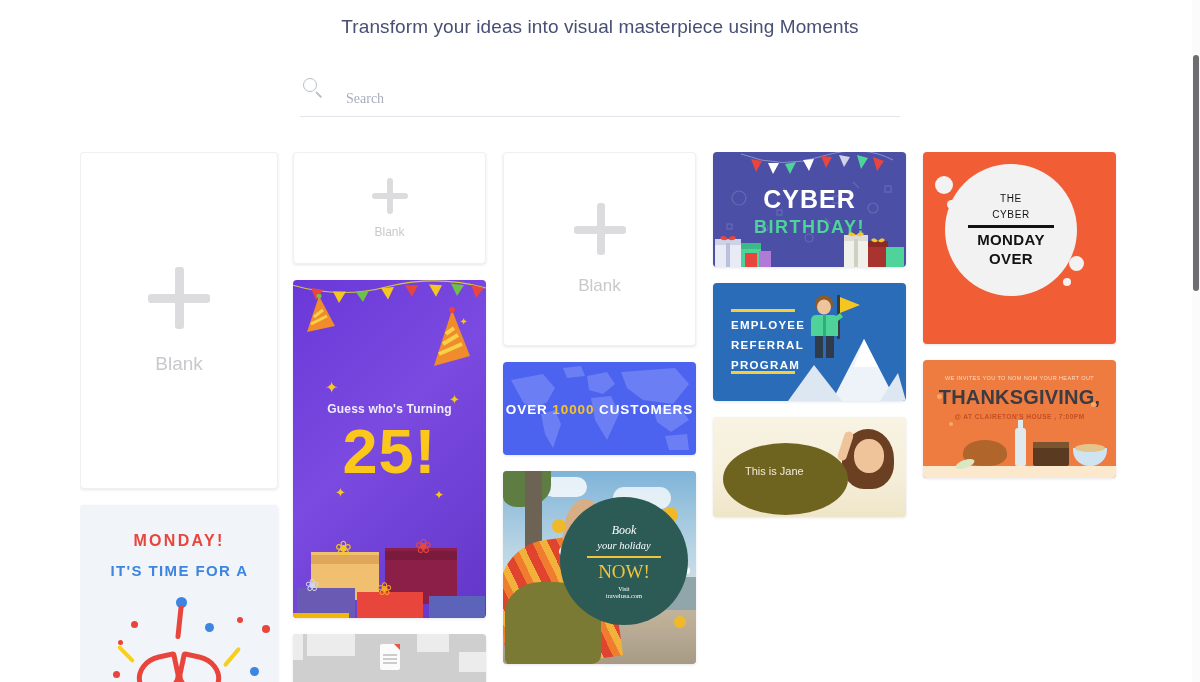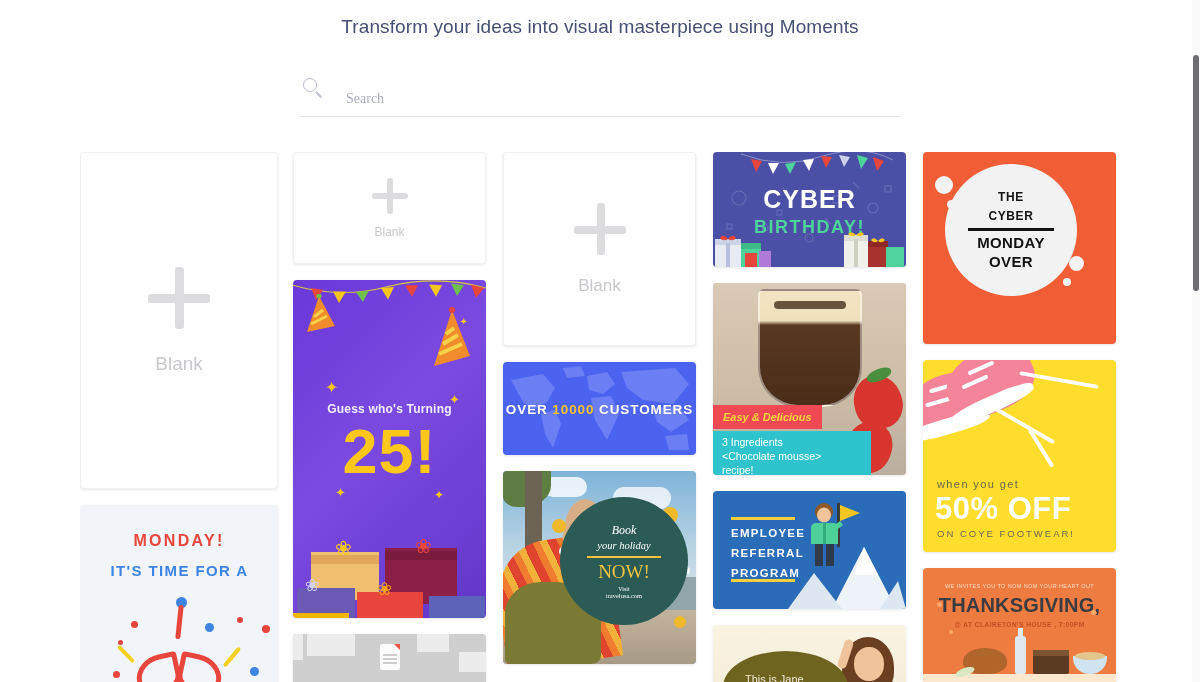--- a/index.html
+++ b/index.html
@@ -113,21 +113,21 @@
   .gifts-r{position:absolute;right:2px;bottom:0;}
 
   
   .cyber{height:192px;background:#f15d35;}
   .bubble{
     position:absolute;left:22px;top:12px;width:132px;height:132px;
     background:#f2f2f2;border-radius:50%;
     display:flex;flex-direction:column;align-items:center;justify-content:center;
   }
   .bub-dot{position:absolute;background:#f2f2f2;border-radius:50%;}
-  .cy-l{font-size:12px;font-weight:bold;color:#121212;letter-spacing:.6px;line-height:1.55;}
+  .cy-l{font-size:10px;font-weight:normal;color:#121212;letter-spacing:.6px;line-height:1.55;}
   .cy-rule{width:86px;height:3px;background:#121212;margin:3px 0;}
   .cy-big{font-size:15px;font-weight:bold;color:#121212;letter-spacing:.4px;line-height:1.25;}
   .cy-bot{position:absolute;left:0;right:0;bottom:16px;text-align:center;
     font-size:15px;font-weight:bold;color:#fff;letter-spacing:1.4px;}
 
   
   .turn{height:338px;background:linear-gradient(135deg,#6a38d8 0%,#7b4ae0 45%,#6236c9 100%);}
   .turn-t{position:absolute;left:0;right:0;top:122px;text-align:center;
     font-size:12px;color:#f0ecff;font-weight:bold;letter-spacing:.2px;}
   .turn-n{position:absolute;left:0;right:0;top:135px;text-align:center;
@@ -456,36 +456,20 @@
           <rect x="2" y="4" width="24" height="6" fill="#ddddd4"></rect>
         <rect x="12" y="8" width="4" height="28" fill="#cfcfc4"></rect>
         <rect x="26" y="14" width="20" height="22" fill="#a8332f"></rect>
           <rect x="26" y="10" width="20" height="6" fill="#8f2824"></rect>
         <rect x="44" y="16" width="18" height="20" fill="#4ed39a"></rect>
         <path d="M14 4 q-5 -5 -8 -1 q3 4 8 1 q5 -5 8 -1 q-3 4 -8 1" fill="#f5c61f"></path>
         <path d="M36 10 q-4 -5 -7 -1 q3 4 7 1 q4 -5 7 -1 q-3 4 -7 1" fill="#f5c61f"></path>
       </svg>
     </div>
 
-    <div class="card mousse">
-      <div class="m-table"></div>
-      <div class="m-glass"></div>
-      <div class="m-choc"></div>
-      <div class="m-straw" style="right:4px;top:92px;width:48px;height:54px;transform:rotate(-16deg);"></div>
-      <div class="m-straw" style="right:14px;top:138px;width:46px;height:52px;transform:rotate(22deg);"></div>
-      <div style="position:absolute;right:14px;top:86px;width:26px;height:12px;background:#4a8f3d;border-radius:50%;transform:rotate(-22deg);"></div>
-      <div class="banner-red">
-        <span>Easy &amp; Delicious</span>
-      </div>
-      <div class="banner-teal">
-        <div>3 Ingredients</div>
-        <div>&lt;Chocolate mousse&gt;</div>
-        <div>recipe!</div>
-      </div>
-    </div>
 
     <div class="card emp">
       <div class="emp-rule" style="top:26px;"></div>
       <div class="emp-txt">
         <div>EMPLOYEE</div>
         <div>REFERRAL</div>
         <div>PROGRAM</div>
       </div>
       <div class="emp-rule" style="top:88px;"></div>
       <svg style="position:absolute;right:0;bottom:0;" width="118" height="72" viewBox="0 0 118 72">
@@ -529,39 +513,20 @@
       <div class="bub-dot" style="left:140px;top:126px;width:8px;height:8px;"></div>
       <div class="bubble">
         <div class="cy-l">THE</div>
         <div class="cy-l">CYBER</div>
         <div class="cy-rule"></div>
         <div class="cy-big">MONDAY</div>
         <div class="cy-big">OVER</div>
       </div>
     </div>
 
-    <div class="card shoes">
-
-      <div class="shoe" style="left:-14px;top:14px;width:82px;height:58px;transform:rotate(-16deg);"></div>
-      <div class="sole" style="left:-16px;top:58px;width:84px;height:16px;transform:rotate(-16deg);"></div>
-      <div class="lace" style="left:6px;top:26px;width:26px;height:4px;transform:rotate(-16deg);"></div>
-      <div class="lace" style="left:2px;top:40px;width:26px;height:4px;transform:rotate(-16deg);"></div>
-
-      <div class="shoe" style="left:22px;top:-10px;width:90px;height:62px;transform:rotate(-24deg);"></div>
-      <div class="sole" style="left:24px;top:36px;width:90px;height:16px;transform:rotate(-24deg);"></div>
-      <div class="lace" style="left:44px;top:6px;width:28px;height:4px;transform:rotate(-24deg);"></div>
-      <div class="lace" style="left:38px;top:20px;width:28px;height:4px;transform:rotate(-24deg);"></div>
-
-      <div class="lace" style="left:96px;top:18px;width:80px;height:4px;transform:rotate(10deg);"></div>
-      <div class="lace" style="left:62px;top:62px;width:74px;height:4px;transform:rotate(30deg);"></div>
-      <div class="lace" style="left:96px;top:86px;width:44px;height:4px;transform:rotate(58deg);"></div>
-      <div class="sh-small">when you get</div>
-      <div class="sh-big">50% OFF</div>
-      <div class="sh-sub">ON COYE FOOTWEAR!</div>
-    </div>
 
     <div class="card thx">
       <div class="thx-s1">WE INVITES YOU TO NOM NOM YOUR HEART OUT</div>
       <div class="thx-big">THANKSGIVING,</div>
       <div class="thx-s2">@ AT CLAIRETON'S HOUSE , 7:00PM</div>
       <div class="dotY" style="left:14px;top:34px;width:5px;height:5px;background:#f6a96b;"></div>
       <div class="dotY" style="right:20px;top:42px;width:5px;height:5px;background:#f6a96b;"></div>
       <div class="dotY" style="left:26px;top:62px;width:4px;height:4px;background:#f6a96b;"></div>
       <div class="thx-table"></div>
       <div class="turkey" style="left:40px;bottom:12px;width:44px;height:26px;"></div>

